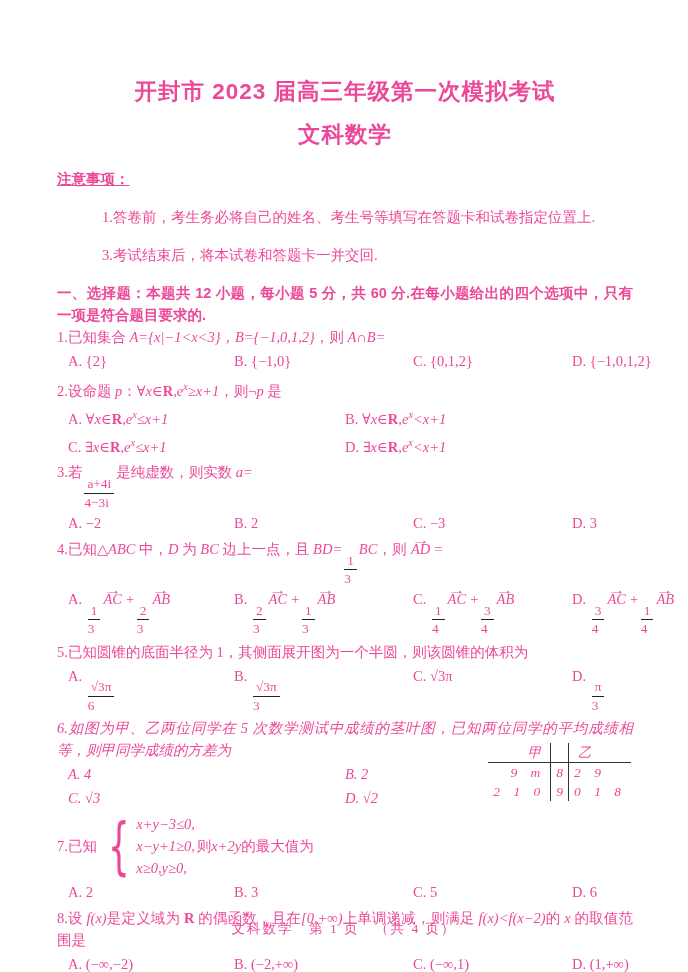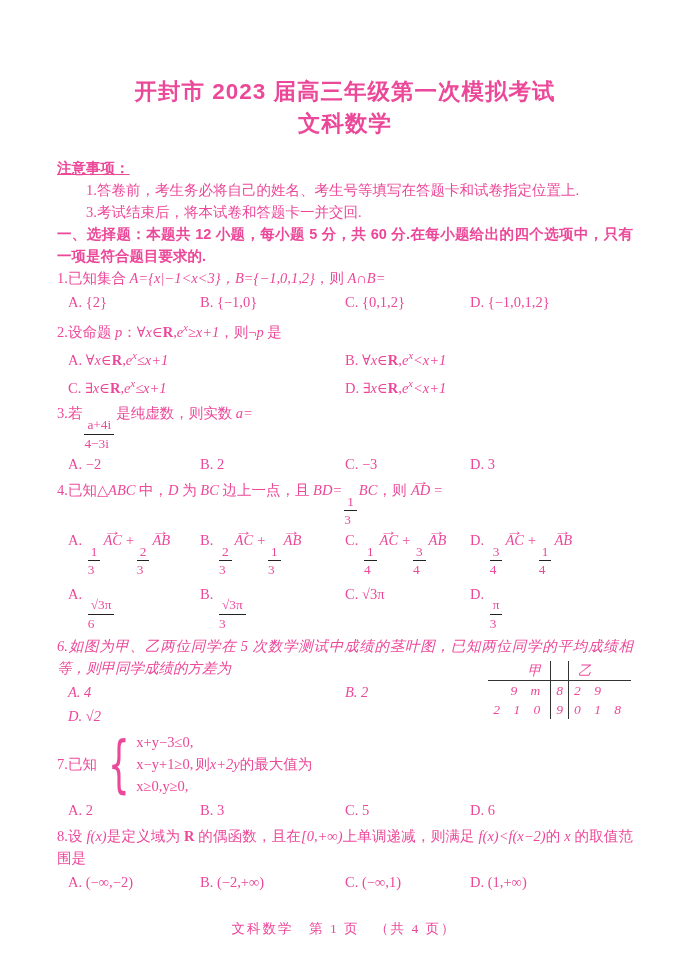--- a/index.html
+++ b/index.html
@@ -8,36 +8,36 @@
     margin:0 auto; overflow:hidden; color:#ec4899;
     font-family:"Liberation Serif","DejaVu Serif",serif;
   }
   .content { position:absolute; left:57px; top:78px; width:576px;
     font-size:14.5px; line-height:22px; }
   .title1, .title2 {
     text-align:center; font-weight:700; font-size:22.5px; line-height:28px;
     margin:0; font-family:"Liberation Sans","DejaVu Sans",sans-serif;
     letter-spacing:1px;
   }
-  .title2 { margin-top:4px; }
+  .title2 { margin-top:15px; }
   .notes-heading {
     margin-top:19px; font-weight:700;
     font-family:"Liberation Sans","DejaVu Sans",sans-serif;
     text-decoration:underline;
   }
-  .note { margin:0; text-indent:2em; text-align:justify; }
+  .note { margin:16px; text-indent:2em; text-align:justify; }
   .section-heading {
     margin:0; font-weight:700; text-align:justify;
     font-family:"Liberation Sans","DejaVu Sans",sans-serif;
   }
   .question { margin:0 0 2px 0; }
   .stem { text-align:justify; }
   .stem-flex { display:flex; align-items:center; text-align:left; }
   .opts { display:grid; padding-left:11px; margin:1px 0 3px 0; }
-  .cols4 { grid-template-columns:132px 145px 125px auto; }
+  .cols4 { grid-template-columns:132px 145px 125px auto;gap:34px; }
   .cols2 { grid-template-columns:277px auto; }
   .opt { padding:1px 0; white-space:nowrap; }
   .m { font-style:italic; }
   .bold-symbol { font-weight:700; font-style:normal; }
   sup.m, sub.m { font-size:0.72em; }
   .frac {
     display:inline-flex; flex-direction:column; 
     vertical-align:-0.8em; line-height:1.15; font-size:0.92em; margin:0 2px;
   }
   .frac .fn { border-bottom:1px solid #222; padding:0 3px 1px 3px; }
@@ -46,21 +46,21 @@
   .vec::after {
     content:"→"; position:absolute; left:50%; top:-12px; font-size:12px;
     font-style:normal; transform:translateX(-50%) scaleX(1.5);
   }
   .cases { display:inline-flex; align-items:center; vertical-align:middle; margin:0 2px; }
   .cases .brace {
     font-family:"DejaVu Sans",sans-serif; font-weight:400;
     font-size:62px; line-height:0.92; transform:scaleX(0.55); margin-right:-2px;
   }
   .cases .clines { display:inline-flex; flex-direction:column; }
-  .cases .cline { line-height:22px; }
+  .cases .cline { line-height:22px; font-style:italic; }
   .q6 { position:relative;font-style:italic; }
   .stemleaf {
     position:absolute; right:2px; top:26px; border-collapse:collapse;
     font-size:13.5px; line-height:19px; background:#fff;
   }
   .stemleaf td { padding:0 5px; white-space:nowrap; }
   .sl-head td { border-bottom:1.2px solid #333; }
   .sl-left { text-align:right; letter-spacing:5px; }
   .sl-right { text-align:left; letter-spacing:5px; }
   .sl-stem { border-left:1.2px solid #333; border-right:1.2px solid #333; text-align:center; }
@@ -150,20 +150,21 @@
               <span class="fn">3</span>
               <span class="fd">4</span>
             </span><span class="vec">AC</span><span class="m">+</span><span class="frac">
               <span class="fn">1</span>
               <span class="fd">4</span>
             </span><span class="vec">AB</span></div>
         </div>
     </div>
 
     <div class="question">
+      <div class="stem"><span class="t">5.已知圆锥的底面半径为 1，其侧面展开图为一个半圆，则该圆锥的体积为</span></div>
       <div class="opts cols4">
           <div class="opt"><span class="t">A. </span><span class="frac">
               <span class="fn">√3π</span>
               <span class="fd">6</span>
             </span></div>
           <div class="opt"><span class="t">B. </span><span class="frac">
               <span class="fn">√3π</span>
               <span class="fd">3</span>
             </span></div>
           <div class="opt"><span class="t">C. </span><span class="t">√3π</span></div>
@@ -172,20 +173,21 @@
               <span class="fd">3</span>
             </span></div>
         </div>
     </div>
 
     <div class="question q6">
       <div class="stem"><span class="t">6.如图为甲、乙两位同学在 5 次数学测试中成绩的茎叶图，已知两位同学的平均成绩相等，则甲同学成绩的方差为</span></div>
       <div class="opts cols2">
           <div class="opt"><span class="t">A. </span><span class="t">4</span></div>
           <div class="opt"><span class="t">B. </span><span class="t">2</span></div>
+          <div class="opt"><span class="t">C. </span><span class="t">√3</span></div>
           <div class="opt"><span class="t">D. </span><span class="t">√2</span></div>
         </div>
       <table class="stemleaf">
         <tbody>
             <tr class="sl-head">
           <td class="sl-left">甲</td>
           <td class="sl-stem"></td>
           <td class="sl-right">乙</td>
         </tr>
         <tr>

